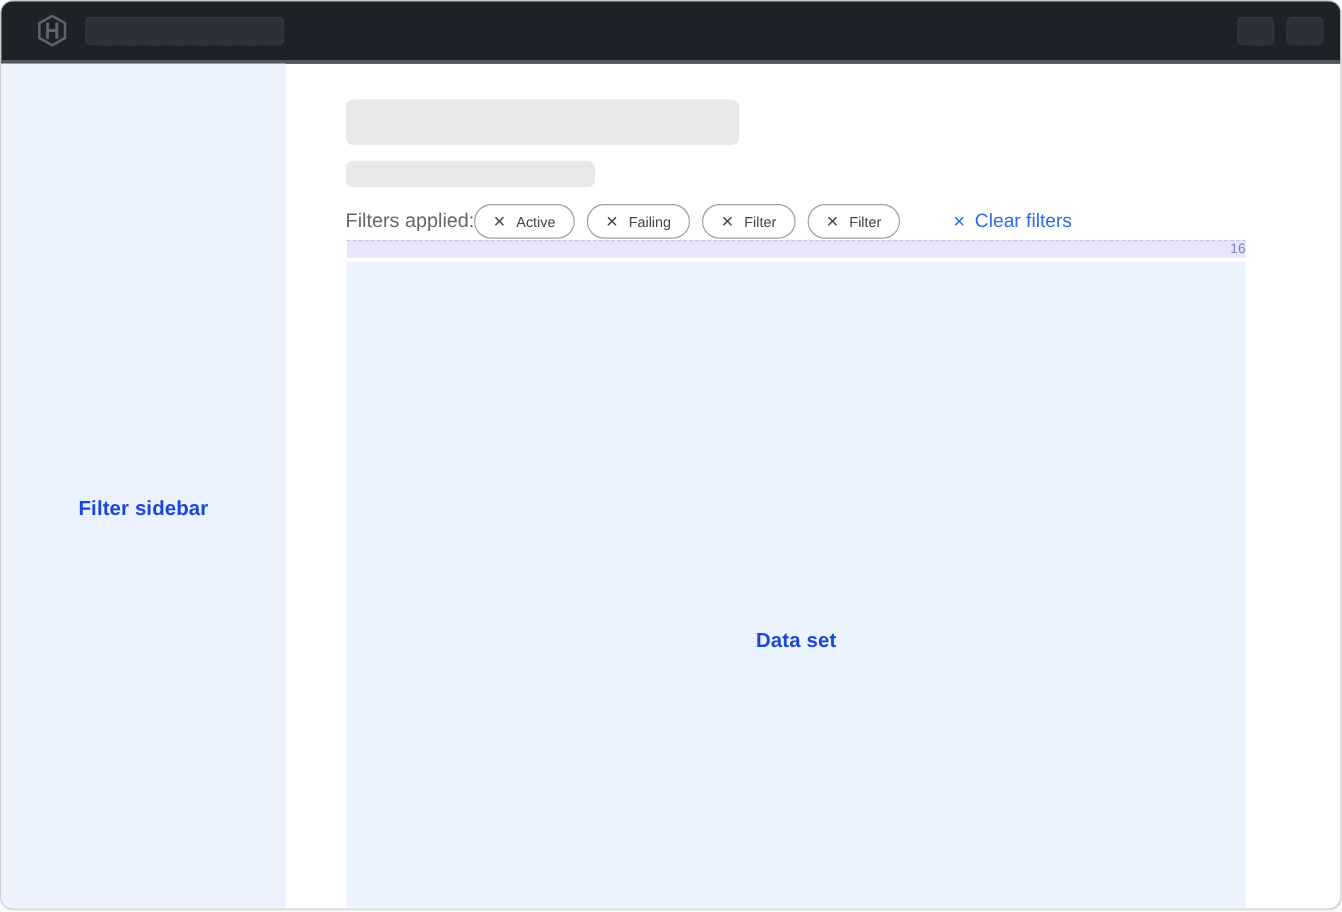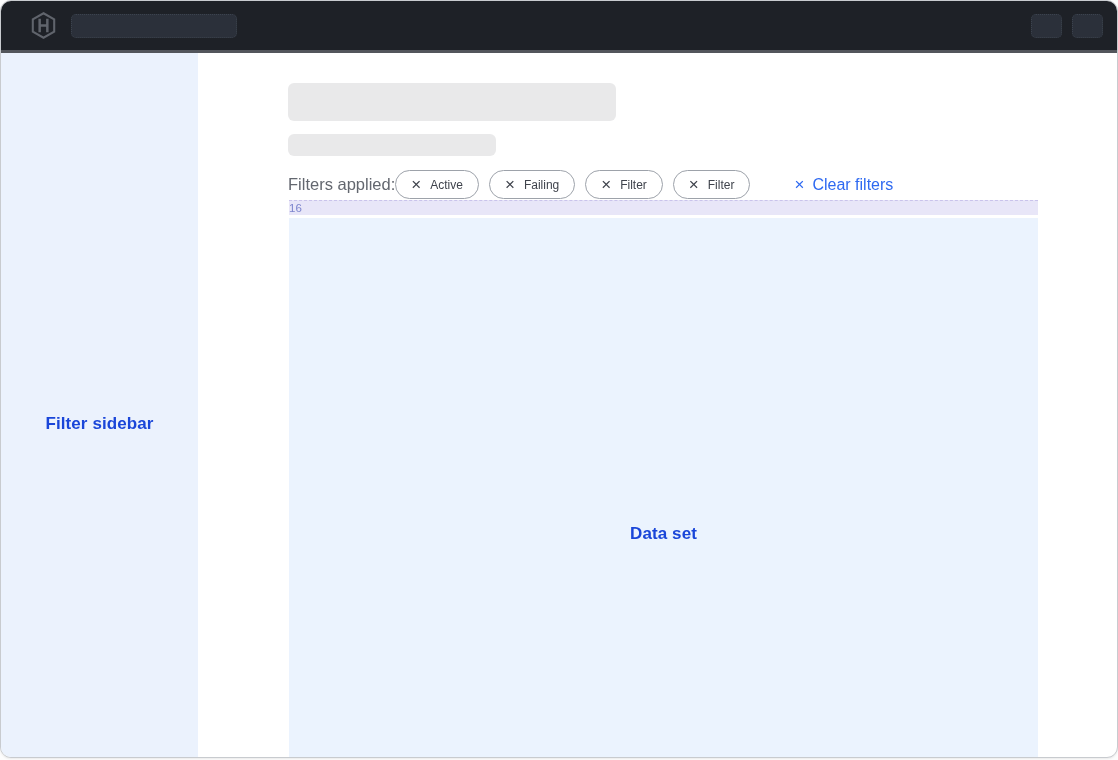--- a/index.html
+++ b/index.html
@@ -56,21 +56,21 @@
     background: var(--topbar-placeholder, #2b303a);
     border: 1px dotted #3c434e;
     border-radius: 5px;
     margin-right: 10px;
   }
   .topbar-square.last { margin-right: 14px; }
   
   .sidebar {
     position: absolute;
     left: 0; top: 52px; bottom: 0;
-    width: 197px;
+    width: 237px;
     background: var(--sidebar-bg, #ebf2fd);
   }
   .sidebar-label {
     position: absolute;
     left: 0; right: 0;
     top: 361px;
     text-align: center;
     font-size: 17px;
     font-weight: 700;
     color: var(--label-blue, #1a46d9);
@@ -129,21 +129,21 @@
 
   .count-strip {
     position: absolute;
     left: 288px; top: 199px;
     width: 749px; height: 15px;
     background: var(--lavender-bg, #e8e6f8);
     border-top: 1px dashed var(--lavender-border, #c9c3eb);
     box-sizing: border-box;
     display: flex;
     align-items: center;
-    justify-content: flex-start;
+    justify-content: flex-end;
   }
   .count-strip-text {
     font-size: 11.5px;
     color: var(--lavender-text, #7d85cd);
   }
   .dataset {
     position: absolute;
     left: 288px; top: 217px;
     width: 749px; height: 632px;
     background: var(--dataset-bg, #ebf3fe);

